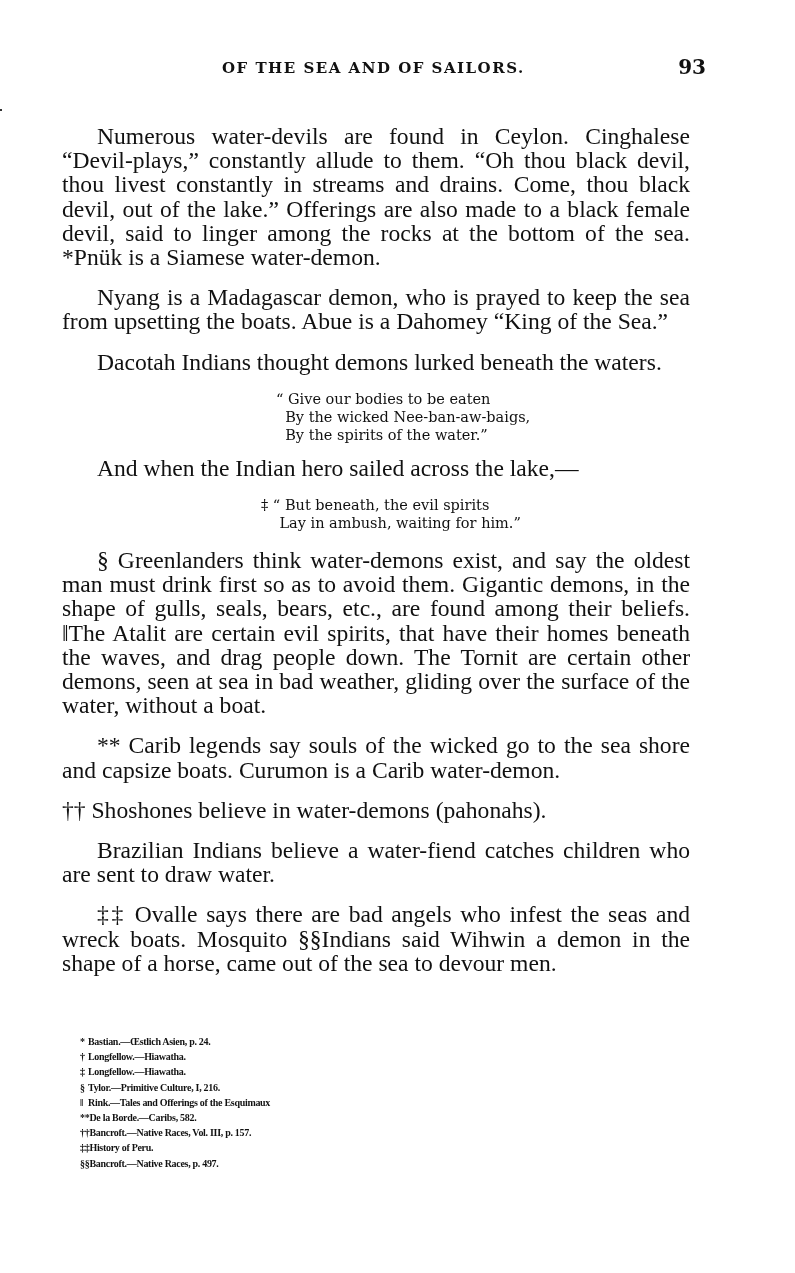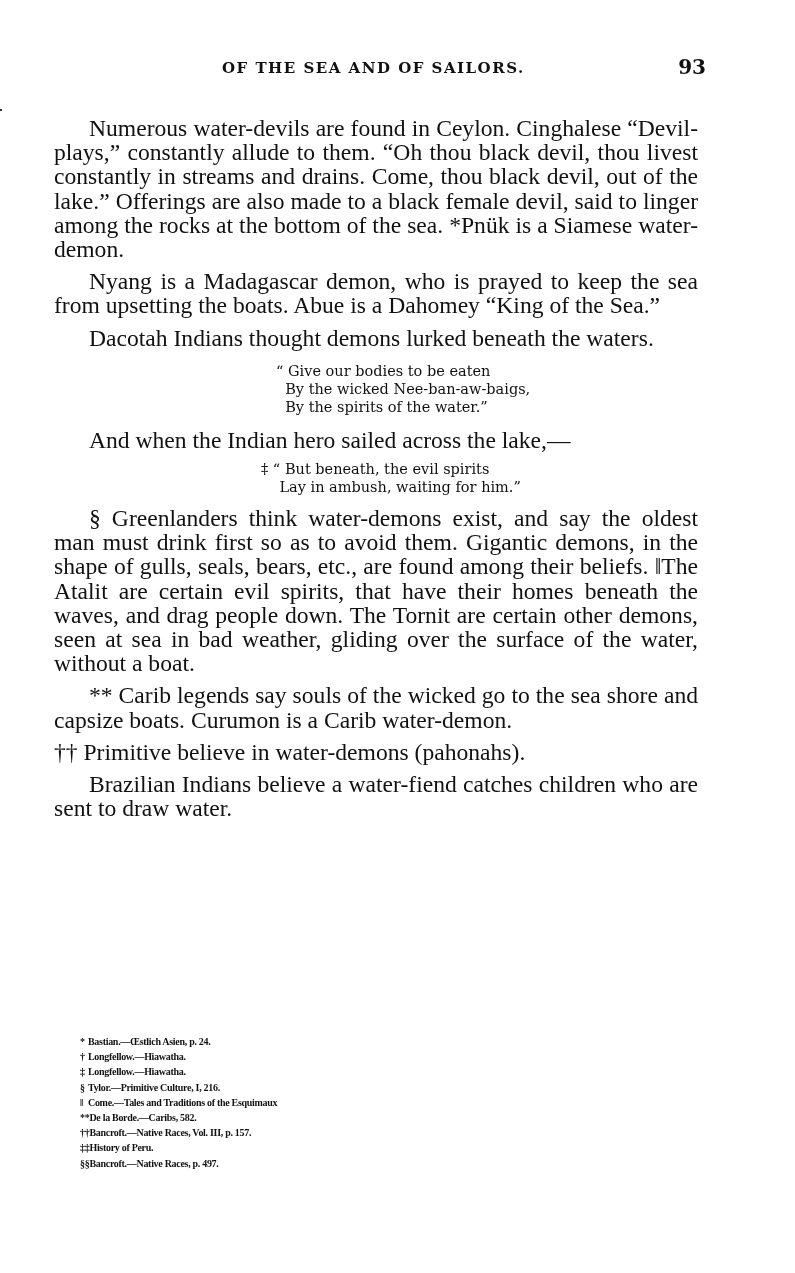--- a/index.html
+++ b/index.html
@@ -5,21 +5,21 @@
   html, body { margin: 0; padding: 0; background: #ffffff; }
   body { width: 795px; height: 1273px; position: relative; overflow: hidden; color: #111; }
   .page { position: absolute; left: 0; top: 0; width: 698px; height: 1273px; }
   .running-head { position: absolute; top: 57px; left: 222px; width: 484px; height: 24px;
     font-family: "DejaVu Serif", serif; font-weight: bold; font-size: 15px; letter-spacing: 1.5px; }
   .running-head .title { position: absolute; left: 0; top: 2px; }
   .running-head .pnum { position: absolute; right: 0; top: -2px; font-size: 20px; letter-spacing: 0; }
   .margin-mark { position: absolute; left: 0; top: 109px; width: 2px; height: 2px; background: #333; }
   .body-text { position: absolute; left: 46px; top: 108px; width: 660px;
     font-family: "Liberation Serif", serif; font-size: 23.6px; line-height: 24.2px; text-align: justify; }
-  .body-text p { margin: 8px; text-indent: 35px; text-align-last: left; }
+  .body-text p { margin: 16px; text-indent: 35px; text-align-last: left; }
   .body-text p.cont { text-indent: 0; }
   .verse { font-family: "DejaVu Serif", serif; font-weight: normal; font-size: 14.5px; line-height: 18px; }
   .verse div { white-space: pre; }
   .verse1 { margin: 12px 0 12px 230px; }
   .verse2 { margin: 4px 0 10px 215px; }
   .hiawatha-intro { margin-top: 0; }
   .and-when { text-indent: 35px; margin-top: 4px !important; }
   .footnotes { position: absolute; left: 80px; top: 1034px; width: 640px;
     font-family: Liberation Serif, serif; font-weight: bold; font-size: 10px; line-height: 15.2px; letter-spacing: -0.3px; }
   .footnotes div { white-space: nowrap; }
@@ -49,28 +49,29 @@
 
     <p class="and-when">And when the Indian hero sailed across the lake,—</p>
 
     <div class="verse verse2">
       <div>‡ “ But beneath, the evil spirits</div>
       <div>    Lay in ambush, waiting for him.”</div>
     </div>
 
     <p>§ Greenlanders think water-demons exist, and say the oldest man must drink first so as to avoid them. Gigantic demons, in the shape of gulls, seals, bears, etc., are found among their beliefs. ‖The Atalit are certain evil spirits, that have their homes beneath the waves, and drag people down. The Tornit are certain other demons, seen at sea in bad weather, gliding over the surface of the water, without a boat.</p>
     <p>** Carib legends say souls of the wicked go to the sea shore and capsize boats. Curumon is a Carib water-demon.</p>
-    <p class="cont">†† Primitive believe in water-demons (pahonahs).</p>
+    <p class="cont">†† Shoshones believe in water-demons (pahonahs).</p>
     <p>Brazilian Indians believe a water-fiend catches children who are sent to draw water.</p>
+    <p>‡‡ Ovalle says there are bad angels who infest the seas and wreck boats. Mosquito §§Indians said Wihwin a demon in the shape of a horse, came out of the sea to devour men.</p>
   </div>
 
   <div class="footnotes">
     <div><span class="fn-mark">*</span><span>Bastian.—Œstlich Asien, p. 24.</span></div>
     <div><span class="fn-mark">†</span><span>Longfellow.—Hiawatha.</span></div>
     <div><span class="fn-mark">‡</span><span>Longfellow.—Hiawatha.</span></div>
     <div><span class="fn-mark">§</span><span>Tylor.—Primitive Culture, I, 216.</span></div>
-    <div><span class="fn-mark">‖</span><span>Come.—Tales and Traditions of the Esquimaux</span></div>
+    <div><span class="fn-mark">‖</span><span>Rink.—Tales and Offerings of the Esquimaux</span></div>
     <div><span class="fn-mark">**</span><span>De la Borde.—Caribs, 582.</span></div>
     <div><span class="fn-mark">††</span><span>Bancroft.—Native Races, Vol. III, p. 157.</span></div>
     <div><span class="fn-mark">‡‡</span><span>History of Peru.</span></div>
     <div><span class="fn-mark">§§</span><span>Bancroft.—Native Races, p. 497.</span></div>
   </div>
 </div>
 
 </body></html>

